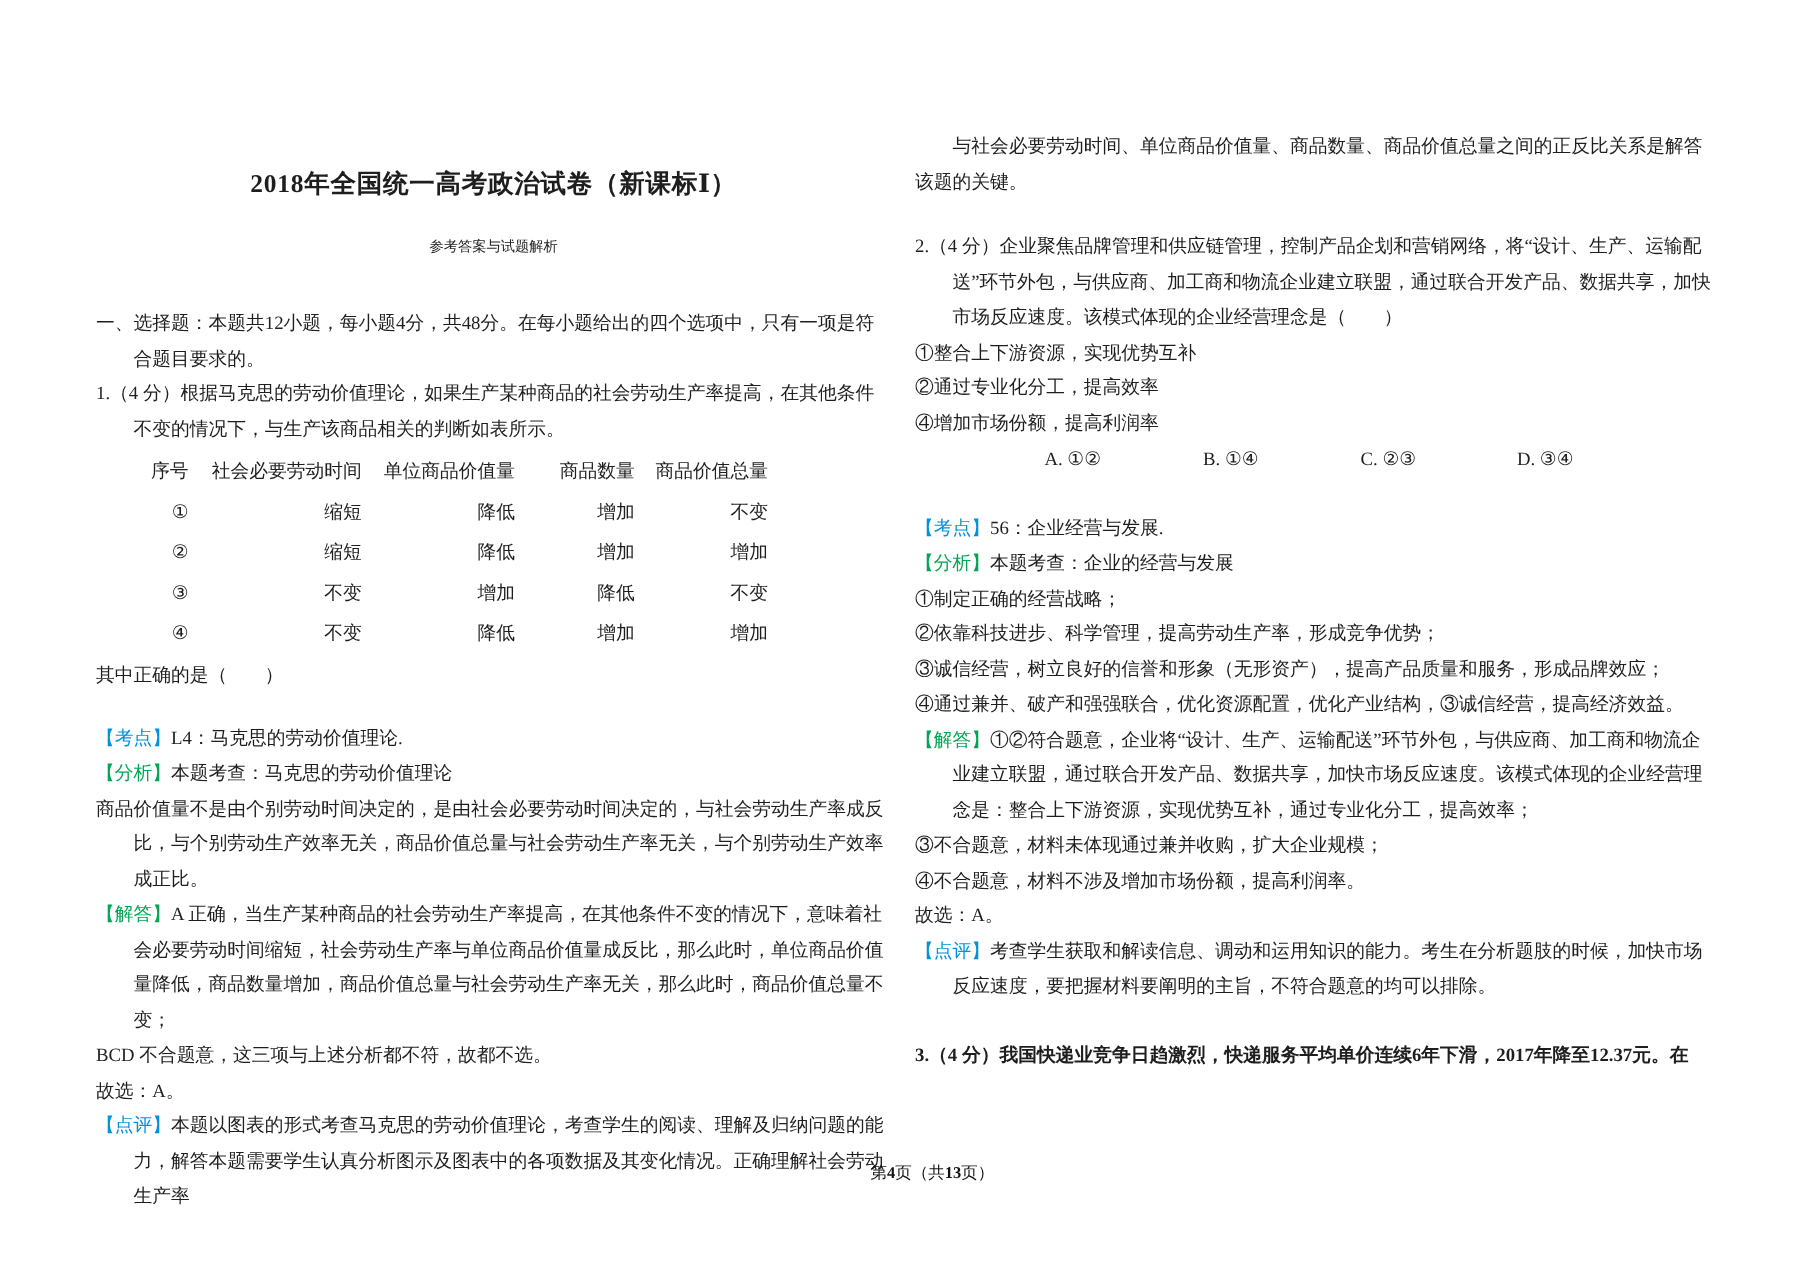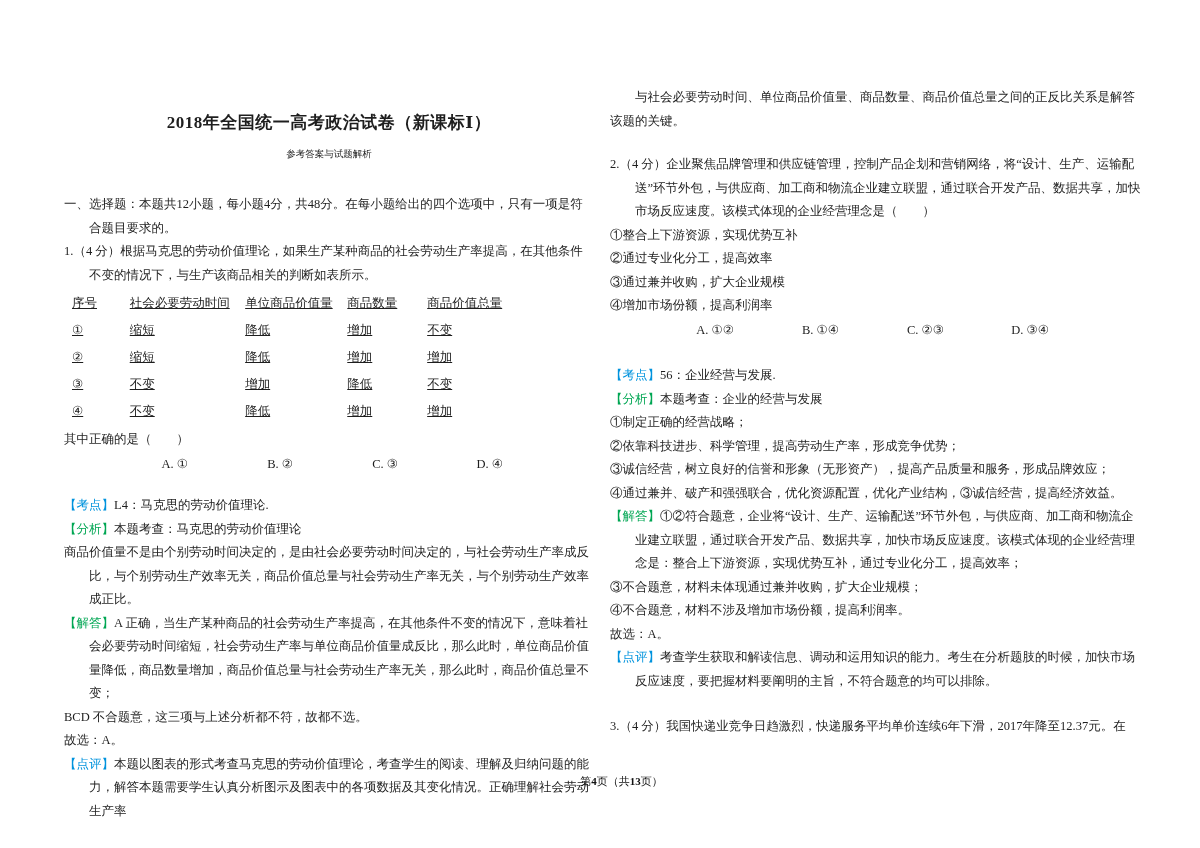--- a/index.html
+++ b/index.html
@@ -10,43 +10,43 @@
     font-family:"Liberation Serif","DejaVu Serif",serif;
     font-size:12.5px;
     position:relative;
     overflow:hidden;
   }
   .page { position:absolute; inset:0; }
   .col { position:absolute; line-height:23.5px; }
   .col-left  { left:64px;  top:110px; width:530px; }
   .col-right { left:610px; top:86px;  width:532px; }
 
-  .title { text-align:center; font-size:17px; font-weight:bold; line-height:26px; margin-bottom:12px; letter-spacing:.5px; }
+  .title { text-align:center; font-size:17px; font-weight:bold; line-height:26px; margin-bottom:23px; letter-spacing:.5px; }
   .subtitle { text-align:center; font-size:9.5px; line-height:13px; margin-bottom:32px; color:#222; }
   .section-heading { font-weight:normal; }
 
   p { margin:0; }
   .hang { padding-left:2em; text-indent:-2em; }
   .cont { text-indent:2em; }
 
   .qtable { border-collapse:collapse; width:444px; margin:3px 0 3px 6px; }
-  .qtable td { height:27px; text-align:left; vertical-align:middle; font-size:12.5px; padding:0 2px;text-decoration:underline; }
+  .qtable td { height:27px; text-align:right; vertical-align:middle; font-size:12.5px; padding:0 2px; }
   .c0 { width:13%; } .c1 { width:26%; } .c2 { width:23%; } .c3 { width:18%; } .c4 { width:20%; }
 
   .options { display:flex; padding-left:19px; margin:1px 0 2px 0;text-align:right; }
   .options span { width:105px; flex:0 0 auto; }
 
   .answer { margin-top:18px; }
   .answer-r { margin-top:22px; }
 
   .mk-blue  { color:var(--marker-blue,  #0093dd); }
   .mk-green { color:var(--marker-green, #00a653); }
 
   .q2-block { margin-top:20px; }
-  .q3-block { margin-top:22px; }
+  .q3-block { margin-top:22px;font-weight:bold; }
 
   .footer { position:absolute; left:0; top:774px; width:1200px; text-align:center; font-size:11px; color:#111;padding-left:43px; }
   .footer b { font-weight:bold; }
 </style>
 </head>
 <body>
 
 <div class="page">
 
   <div class="col col-left">
@@ -92,46 +92,39 @@
         <td>不变</td>
         <td>降低</td>
         <td>增加</td>
         <td>增加</td>
       </tr>
     </tbody>
       </table>
 
     <p>其中正确的是（　　）</p>
 
-    <div class="options">
-      <span>A. ①</span>
-      <span>B. ②</span>
-      <span>C. ③</span>
-      <span>D. ④</span>
-    </div>
 
     <div class="answer">
       <p class="hang"><span class="mk-blue">【考点】</span><span>L4：马克思的劳动价值理论.</span></p>
       <p class="hang"><span class="mk-green">【分析】</span><span>本题考查：马克思的劳动价值理论</span></p>
       <p class="hang">商品价值量不是由个别劳动时间决定的，是由社会必要劳动时间决定的，与社会劳动生产率成反比，与个别劳动生产效率无关，商品价值总量与社会劳动生产率无关，与个别劳动生产效率成正比。</p>
       <p class="hang"><span class="mk-green">【解答】</span><span>A 正确，当生产某种商品的社会劳动生产率提高，在其他条件不变的情况下，意味着社会必要劳动时间缩短，社会劳动生产率与单位商品价值量成反比，那么此时，单位商品价值量降低，商品数量增加，商品价值总量与社会劳动生产率无关，那么此时，商品价值总量不变；</span></p>
       <p>BCD 不合题意，这三项与上述分析都不符，故都不选。</p>
       <p>故选：A。</p>
       <p class="hang"><span class="mk-blue">【点评】</span><span>本题以图表的形式考查马克思的劳动价值理论，考查学生的阅读、理解及归纳问题的能力，解答本题需要学生认真分析图示及图表中的各项数据及其变化情况。正确理解社会劳动生产率</span></p>
     </div>
   </div>
 
   <div class="col col-right">
     <p class="cont">与社会必要劳动时间、单位商品价值量、商品数量、商品价值总量之间的正反比关系是解答该题的关键。</p>
 
     <div class="q2-block">
       <p class="hang">2.（4 分）企业聚焦品牌管理和供应链管理，控制产品企划和营销网络，将“设计、生产、运输配送”环节外包，与供应商、加工商和物流企业建立联盟，通过联合开发产品、数据共享，加快市场反应速度。该模式体现的企业经营理念是（　　）</p>
       <p>①整合上下游资源，实现优势互补</p>
       <p>②通过专业化分工，提高效率</p>
-      <p>③通过兼并收购，扩大企业规模</p>
       <p>④增加市场份额，提高利润率</p>
       <div class="options">
         <span>A. ①②</span>
         <span>B. ①④</span>
         <span>C. ②③</span>
         <span>D. ③④</span>
       </div>
 
       <div class="answer answer-r">
         <p class="hang"><span class="mk-blue">【考点】</span><span>56：企业经营与发展.</span></p>

